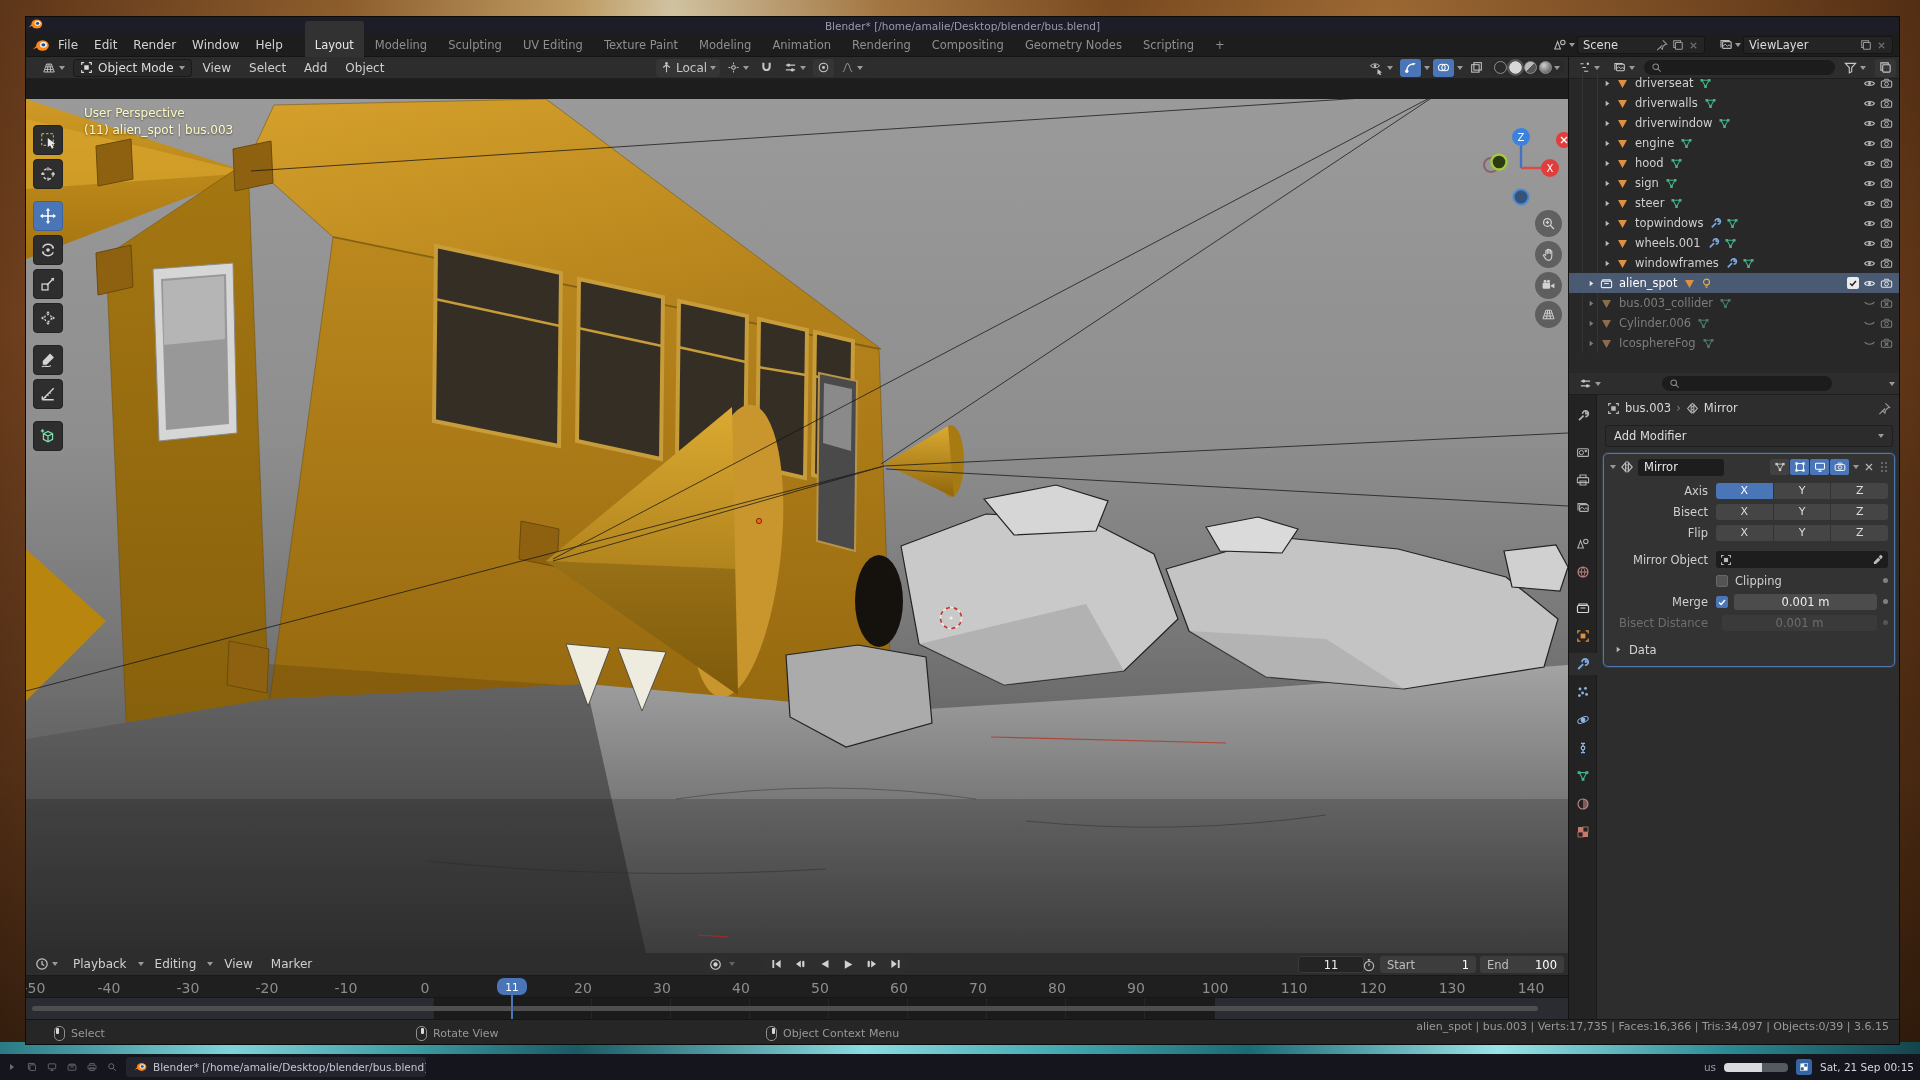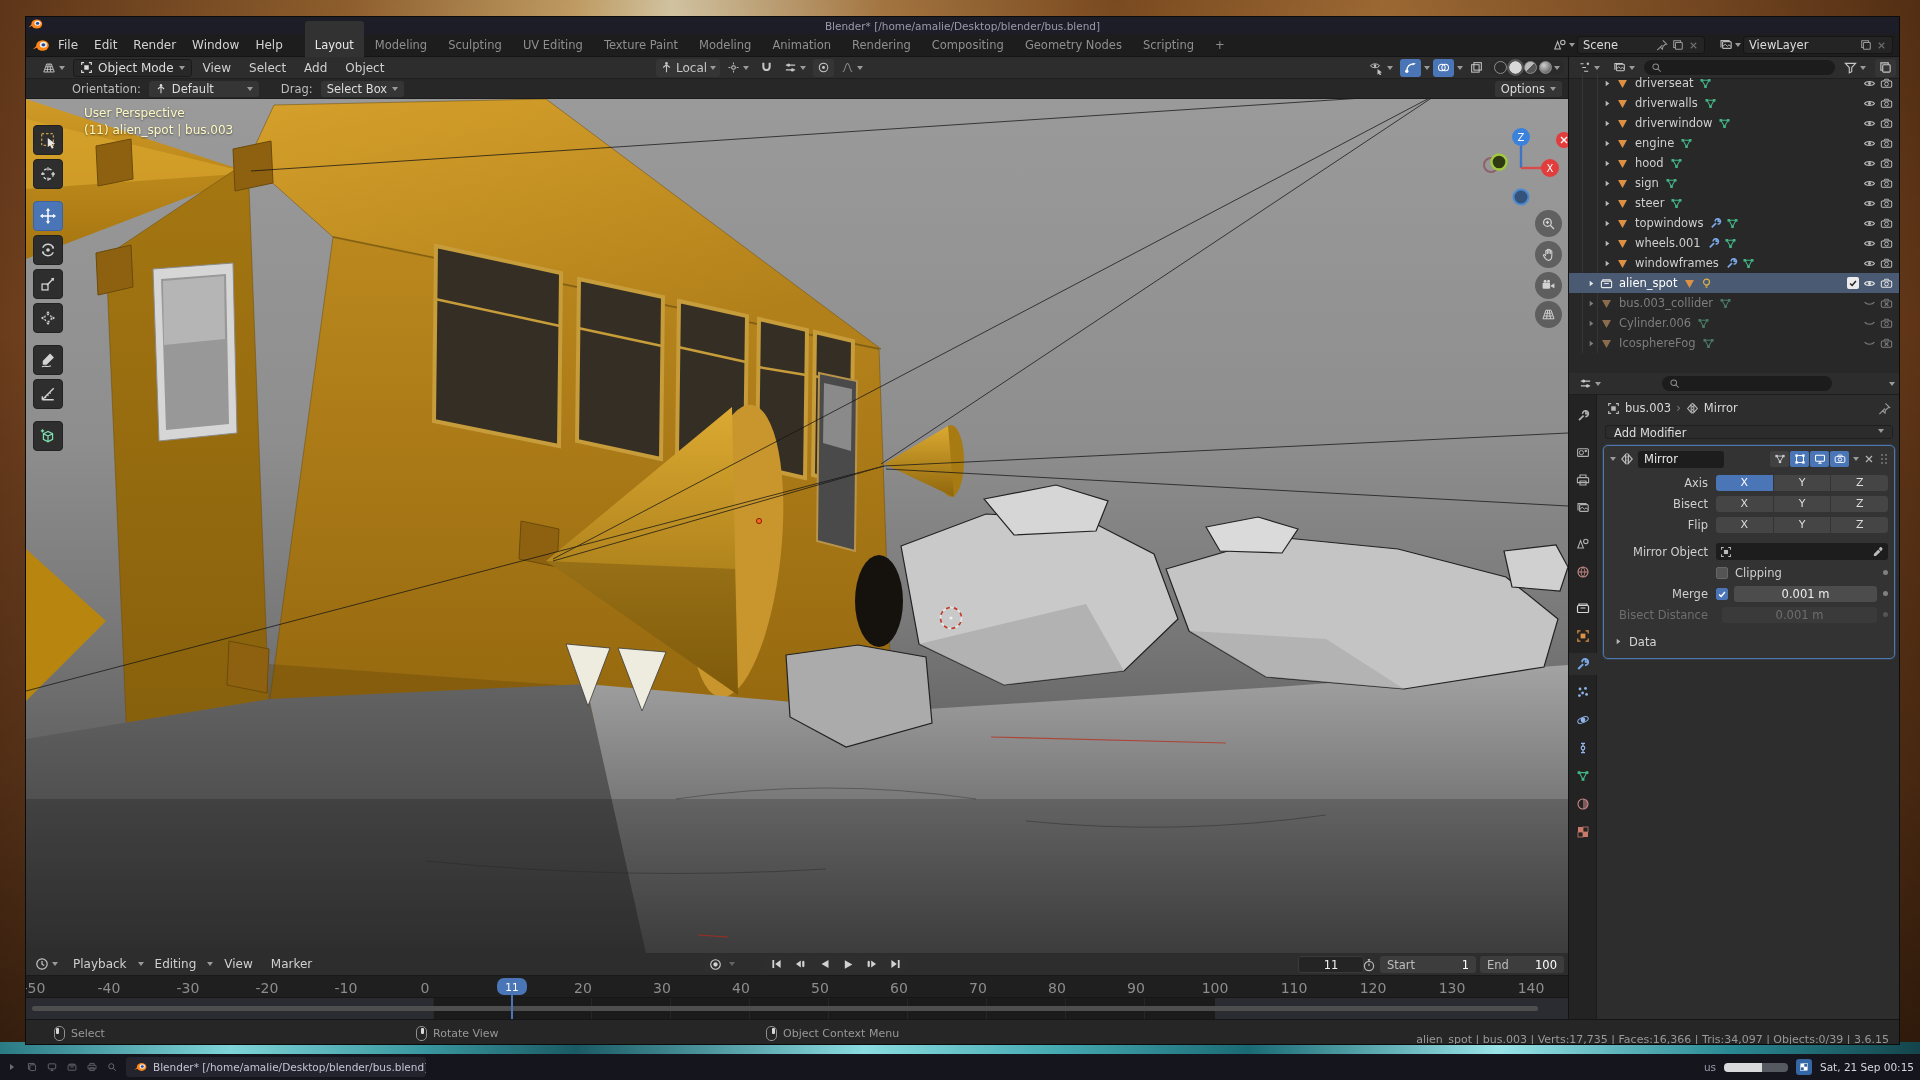--- a/index.html
+++ b/index.html
@@ -73,21 +73,21 @@
 
 .props{position:absolute;left:0;top:316px;right:0;bottom:0;background:#2d2d2d}
 .pshead{display:flex;align-items:center;height:22px;background:#2d2d2d;border-bottom:1px solid #1e1e1e;padding:0 6px;gap:6px}
 .ptabs{position:absolute;left:0;top:22px;bottom:0;width:28px;background:#232323;border-right:1px solid #1b1b1b;display:flex;flex-direction:column;align-items:center;padding-top:10px;gap:6px}
 .ptab{width:28px;height:22px;display:flex;align-items:center;justify-content:center;color:#b0b0b0}
 .ptab.sep{margin-top:8px}
 .ptab.act{background:#2d2d2d;color:#7aa9e8}
 .psbody{position:absolute;left:28px;top:22px;right:0;bottom:0;background:#2d2d2d;font-size:11.5px}
 .bc{display:flex;align-items:center;gap:5px;height:26px;padding:0 10px;color:#d8d8d8}
 .bcsep{color:#808080}
-.addmod{margin:4px 8px 6px;height:14px;background:#2c2c2c;border:1px solid #1f1f1f;border-radius:3px;display:flex;padding:0 8px;color:#ddd}
+.addmod{margin:4px 8px 6px;height:22px;background:#2c2c2c;border:1px solid #1f1f1f;border-radius:3px;display:flex;align-items:center;padding:0 8px;color:#ddd}
 .pnl{margin:2px 6px;background:#333;border:1px solid #4f76ad;border-radius:5px;padding-bottom:6px;box-shadow:0 0 0 1px rgba(79,118,173,.25)}
 .ph{display:flex;align-items:center;gap:4px;height:26px;padding:0 6px}
 .mname{width:86px;height:17px;background:#1d1d1d;border-radius:3px;color:#e8e8e8;display:flex;align-items:center;padding:0 6px;font-size:11.5px}
 .tgl{width:19px;height:16px;display:flex;align-items:center;justify-content:center;border-radius:2px}
 .tgl.on{background:#4a76b8;color:#fff}
 .tgl.off{background:#414141;color:#c9c9c9}
 .tglgrp{display:flex;gap:1px}
 .hdl{display:grid;grid-template-columns:repeat(2,3px);grid-auto-rows:3px;gap:1px;margin-left:2px}
 .hdl i{width:2px;height:2px;border-radius:50%;background:#7a7a7a}
 .prow{display:flex;align-items:center;height:21px;padding:0 6px 0 0}
@@ -122,21 +122,21 @@
 .trkin{position:absolute;left:407px;width:782px;top:0;height:100%;background:#1b1b1b;
  background-image:repeating-linear-gradient(90deg,#26262a 0 1px,transparent 1px 79px)}
 .scrl{position:absolute;left:6px;right:30px;top:8px;height:5px;background:#4e4e4e;border-radius:2.5px}
 .cfline{position:absolute;left:485px;top:40px;width:2px;height:26px;background:#4a76b8}
 
 .sbar{position:absolute;left:0;top:1002px;right:0;height:27px;background:#262626;border-top:1px solid #151515;font-size:11px;color:#989898}
 .hint{position:absolute;top:0;height:100%;display:flex;align-items:center;gap:6px}
 .mouse{width:11px;height:15px;border:1px solid #8f8f8f;border-radius:5px;position:relative;flex:none}
 .mouse i{position:absolute;top:1px;width:3px;height:6px;background:#d8d8d8;border-radius:1px}
 .mouse.l i{left:1px}.mouse.m i{left:3.5px}.mouse.r i{right:1px}
-.stats{position:absolute;right:10px;top:0;height:100%;display:flex;align-items:flex-end}
+.stats{position:absolute;right:10px;top:0;height:100%;display:flex;align-items:flex-start}
 
 .taskbar{position:absolute;left:0;right:0;bottom:0;height:26px;background:#15151d;display:flex;align-items:center;padding:0 6px;gap:8px;color:#9a9aa8;font-size:10.5px}
 .tico{width:12px;height:12px;opacity:.75;color:#8a8a98;display:flex;align-items:center;justify-content:center}
 .taskbtn{display:flex;align-items:center;gap:6px;background:#24242e;border-radius:3px;height:20px;padding:0 8px;color:#c4c4d2;max-width:300px;white-space:nowrap;overflow:hidden}
 .tright{margin-left:auto;display:flex;align-items:center;gap:8px}
 .volpill{width:64px;height:9px;border-radius:4px;background:linear-gradient(90deg,#d8dadc 60%,#555a60 60%)}
 .calico{width:16px;height:16px;border-radius:3px;background:#3465a4;display:flex;align-items:center;justify-content:center;color:#fff}
 .clock{color:#d6d6e2}
 </style>
 </head>
@@ -569,39 +569,20 @@
       <div class="shgrp">
         <span class="shadeball"></span>
         <span class="shadeball solid on"></span>
         <span class="shadeball mat"></span>
         <span class="shadeball rend"></span>
         <span class="chev"></span>
       </div>
     </div>
   </div>
 
-  <div class="tools">
-    <span>Orientation:</span>
-    <div class="tsbox">
-      <svg class="ic" width="12" height="12">
-            <use href="#s-axes"></use>
-          </svg>
-      <span style="min-width:70px">Default</span>
-      <span class="chev"></span>
-    </div>
-    <span style="margin-left:14px">Drag:</span>
-    <div class="tsbox">
-      <span>Select Box</span>
-      <span class="chev"></span>
-    </div>
-    <div class="tsbox opts">
-      <span>Options</span>
-      <span class="chev"></span>
-    </div>
-  </div>
 
   <div class="vp3d">
     <svg width="1542" height="854" viewBox="0 0 1542 854">
       <defs>
         <linearGradient id="bgG" x1="0" y1="0" x2="0" y2="1">
           <stop offset="0" stop-color="#9a9a9a"></stop>
               <stop offset=".4" stop-color="#8e8e8e"></stop>
           <stop offset=".62" stop-color="#787878"></stop>
               <stop offset=".8" stop-color="#5e5e5e"></stop>
               <stop offset="1" stop-color="#454545"></stop>

